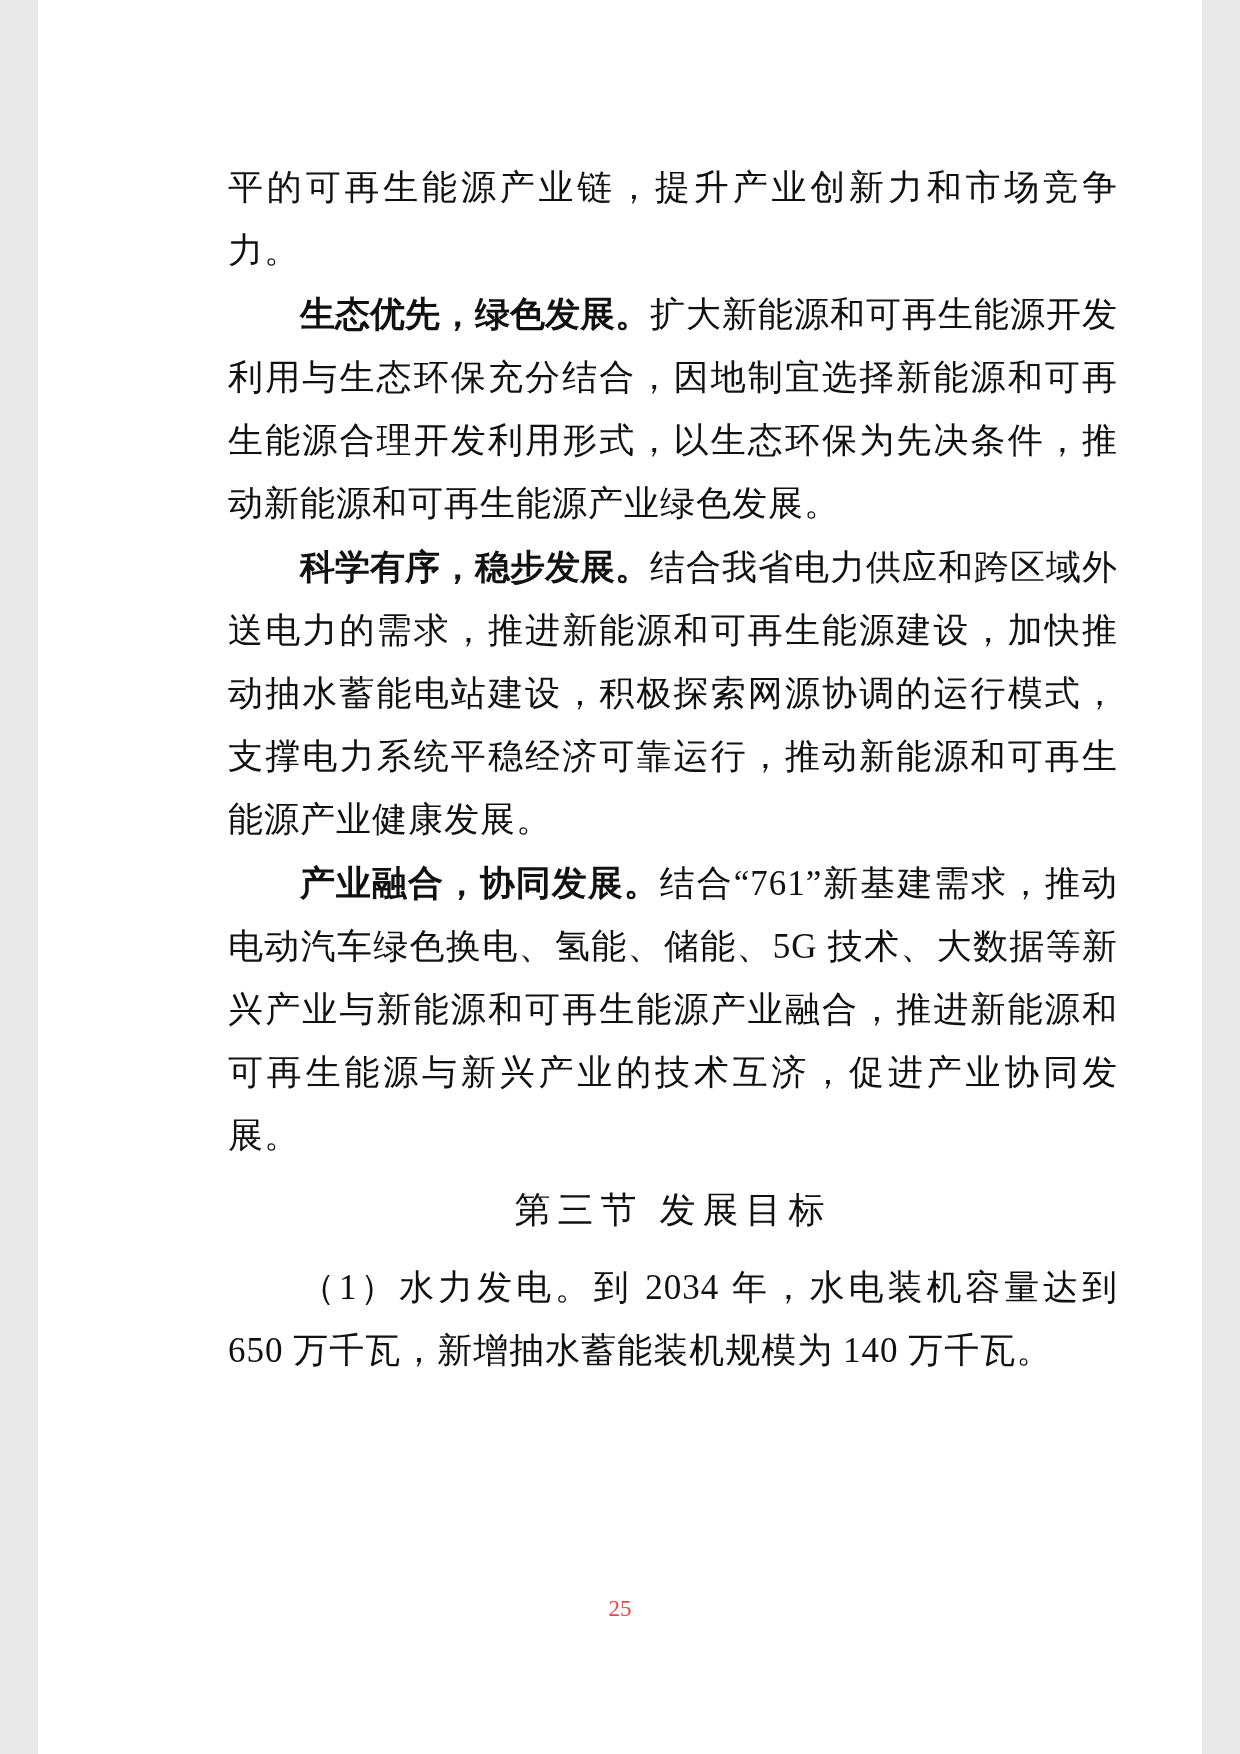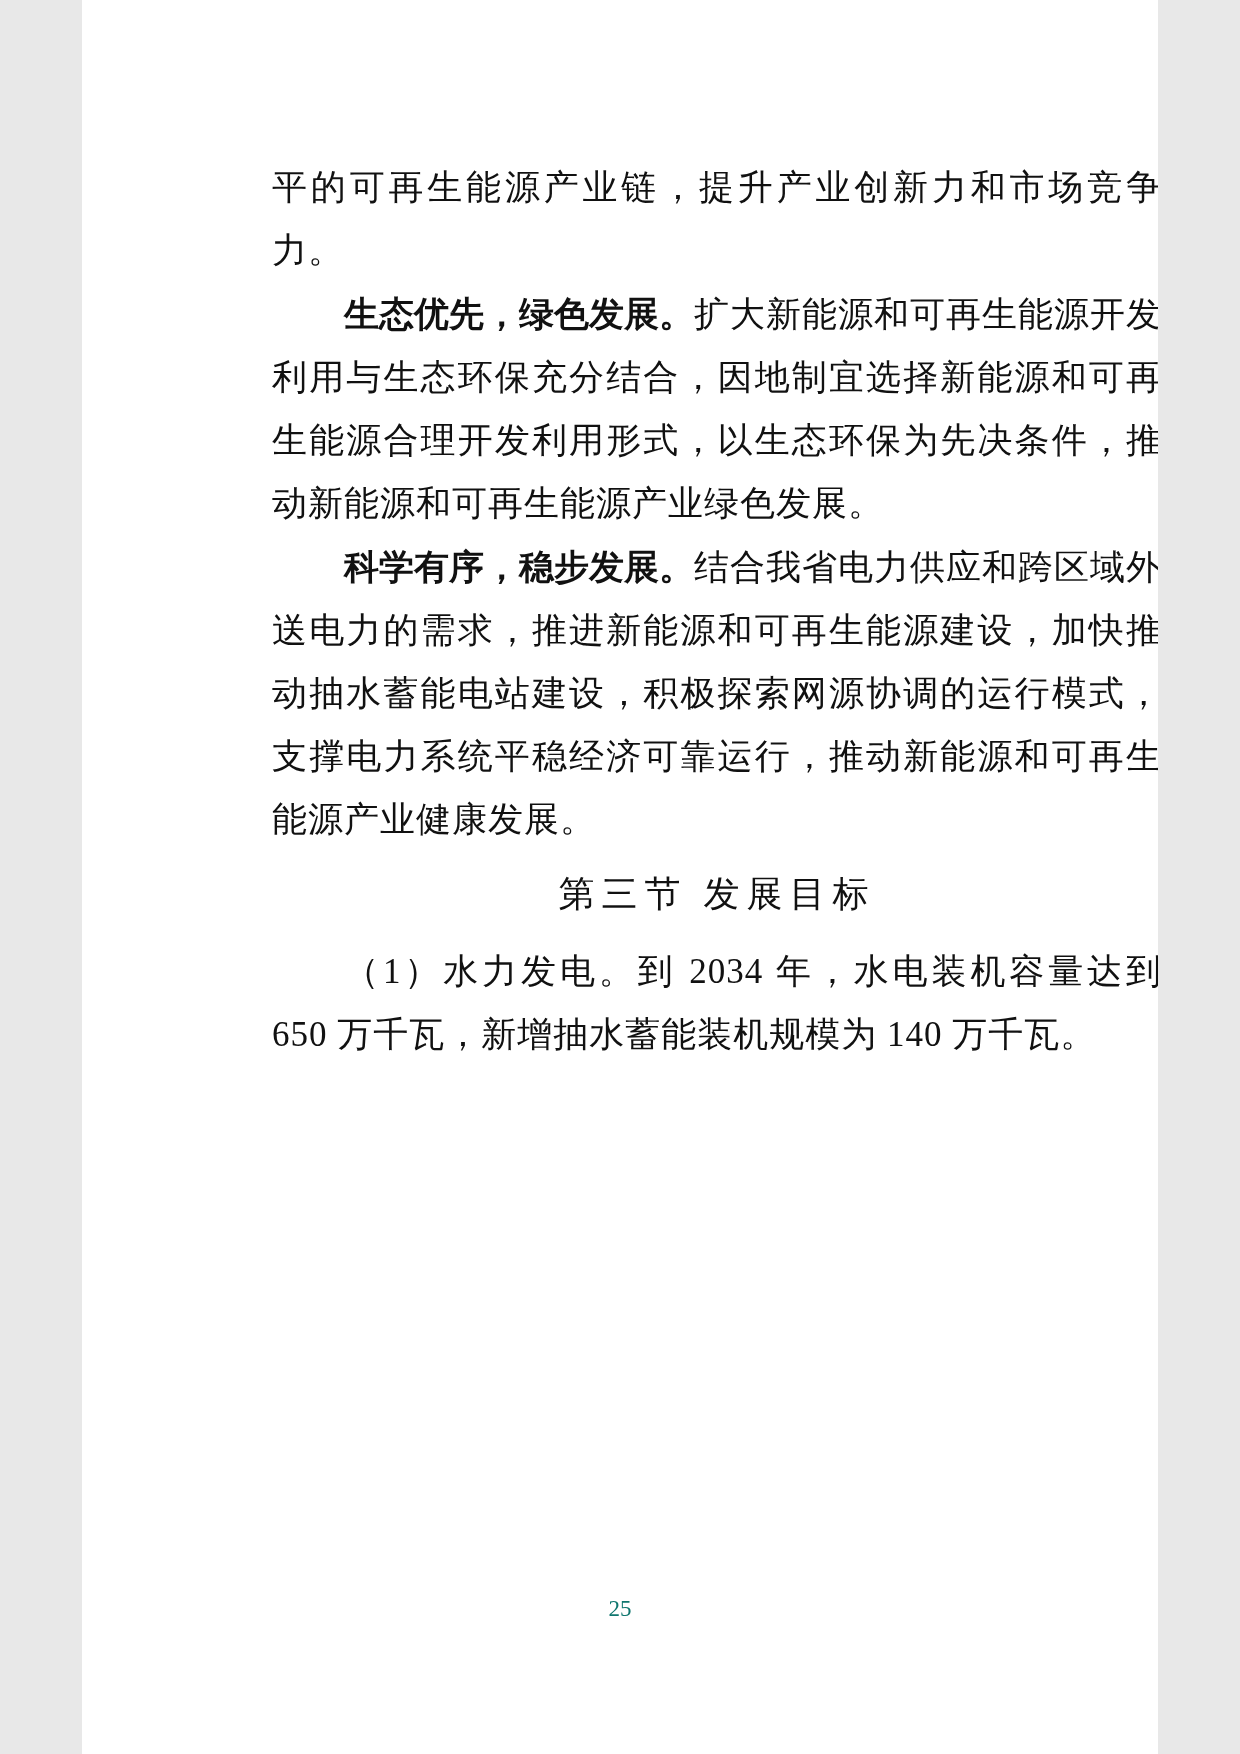--- a/index.html
+++ b/index.html
@@ -2,21 +2,21 @@
 <html lang="zh"><head>
 <meta charset="utf-8">
 <style>
   html, body {
     margin: 0;
     padding: 0;
     background: #e8e8e8;
   }
   .page {
     position: relative;
-    width: 1076px;
+    width: 1164px;
     height: 1754px;
     margin: 0 auto;
     background: #ffffff;
     color: #111111;
     font-family: "Liberation Serif", "DejaVu Serif", serif;
     overflow: hidden;
   }
   .body-text {
     position: absolute;
     top: 156px;
@@ -58,35 +58,36 @@
     line-height: 63px;
   }
   .page-number {
     position: absolute;
     top: 1594px;
     left: 0;
     width: 100%;
     text-align: center;
     font-size: 23px;
     line-height: 30px;
-    color: #0f766e;
+    color: #ef4444;
   }
 </style>
 </head>
 <body>
 
 <div class="page">
   <div class="body-text">
 
     <p class="para">平的可再生能源产业链，提升产业创新力和市场竞争力。</p>
 
     <p class="para indent"><span class="lead">生态优先，绿色发展。</span><span>扩大新能源和可再生能源开发利用与生态环保充分结合，因地制宜选择新能源和可再生能源合理开发利用形式，以生态环保为先决条件，推动新能源和可再生能源产业绿色发展。</span></p>
 
     <p class="para indent"><span class="lead">科学有序，稳步发展。</span><span>结合我省电力供应和跨区域外送电力的需求，推进新能源和可再生能源建设，加快推动抽水蓄能电站建设，积极探索网源协调的运行模式，支撑电力系统平稳经济可靠运行，推动新能源和可再生能源产业健康发展。</span></p>
 
+    <p class="para indent"><span class="lead">产业融合，协同发展。</span><span>结合“761”新基建需求，推动电动汽车绿色换电、氢能、储能、5G 技术、大数据等新兴产业与新能源和可再生能源产业融合，推进新能源和可再生能源与新兴产业的技术互济，促进产业协同发展。</span></p>
 
 
     <h2 class="section-heading">第三节 发展目标</h2>
 
 
     <p class="para indent">（1）水力发电。到 2034 年，水电装机容量达到 650 万千瓦，新增抽水蓄能装机规模为 140 万千瓦。</p>
 
   </div>
 
   <div class="page-number">25</div>

